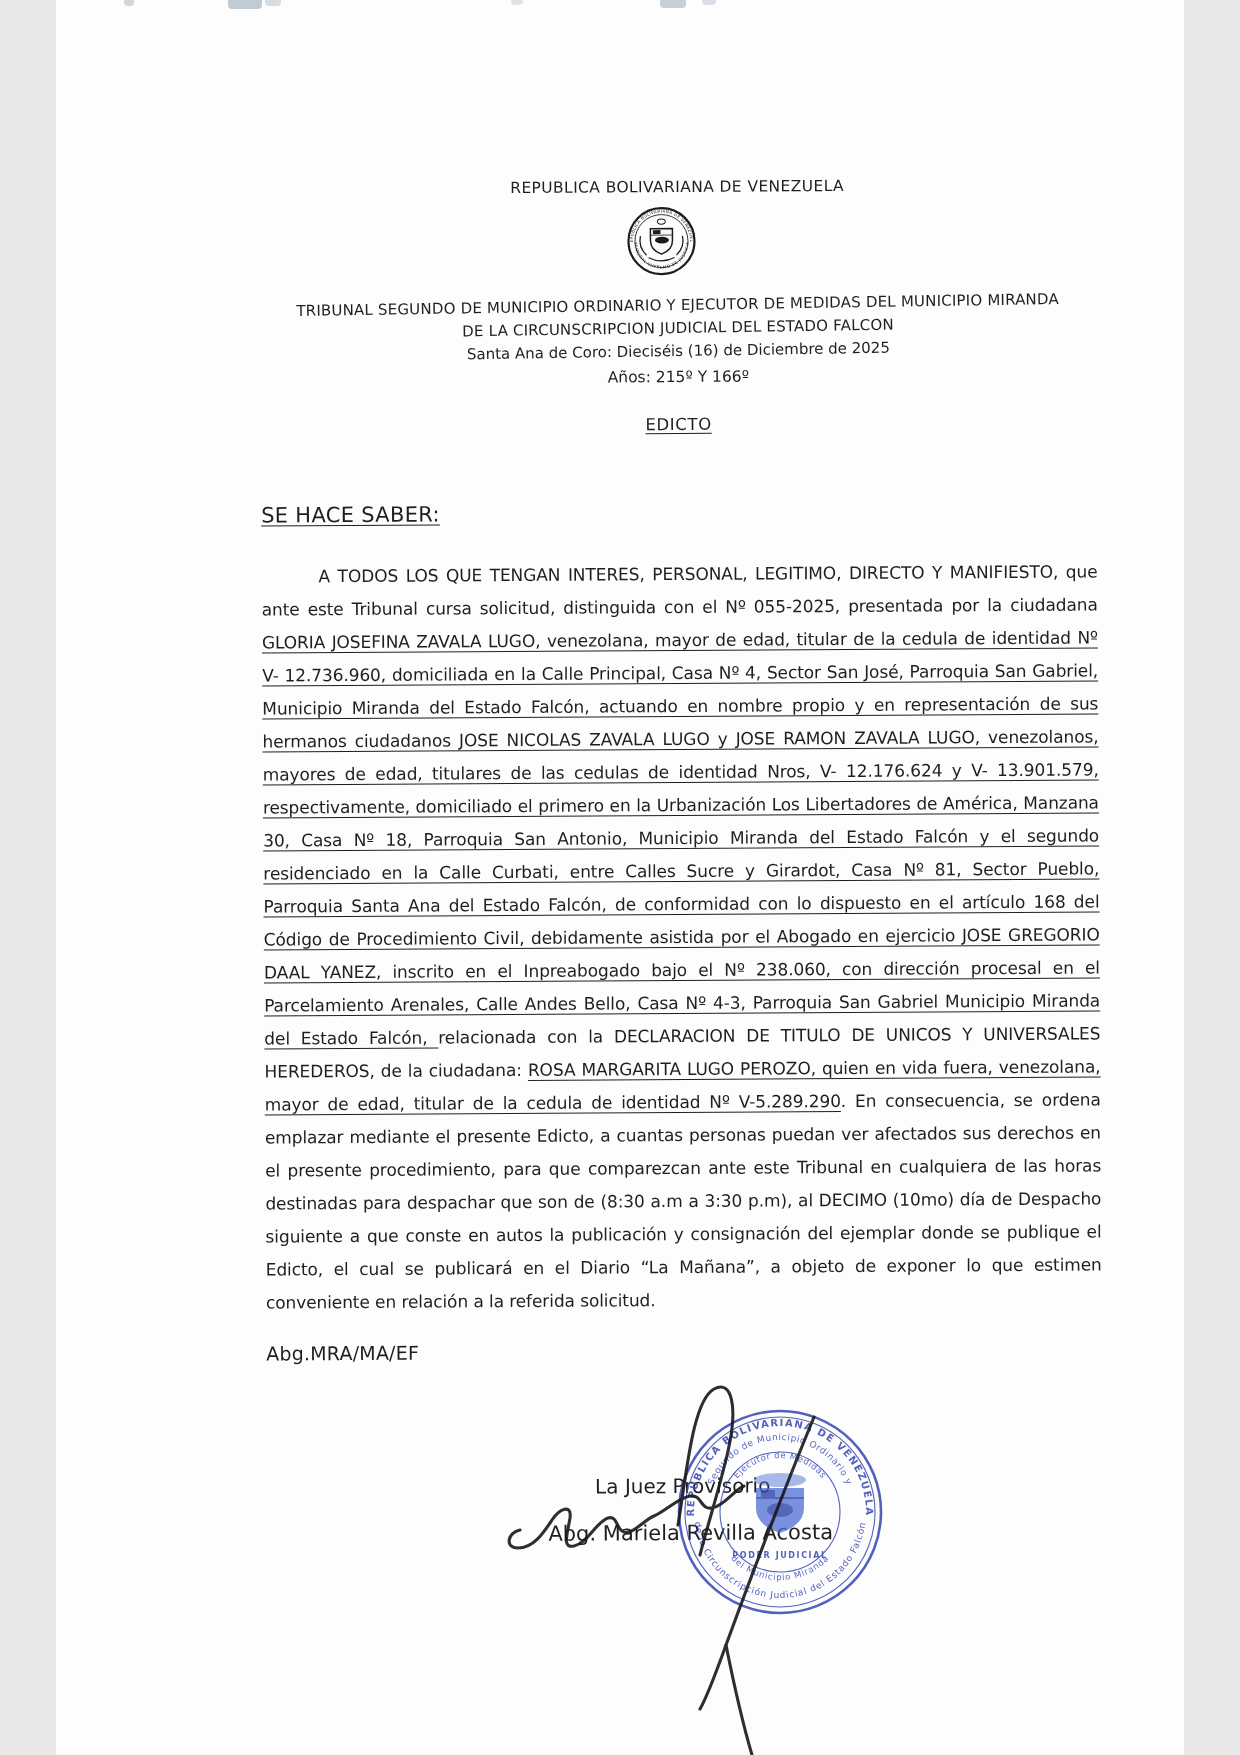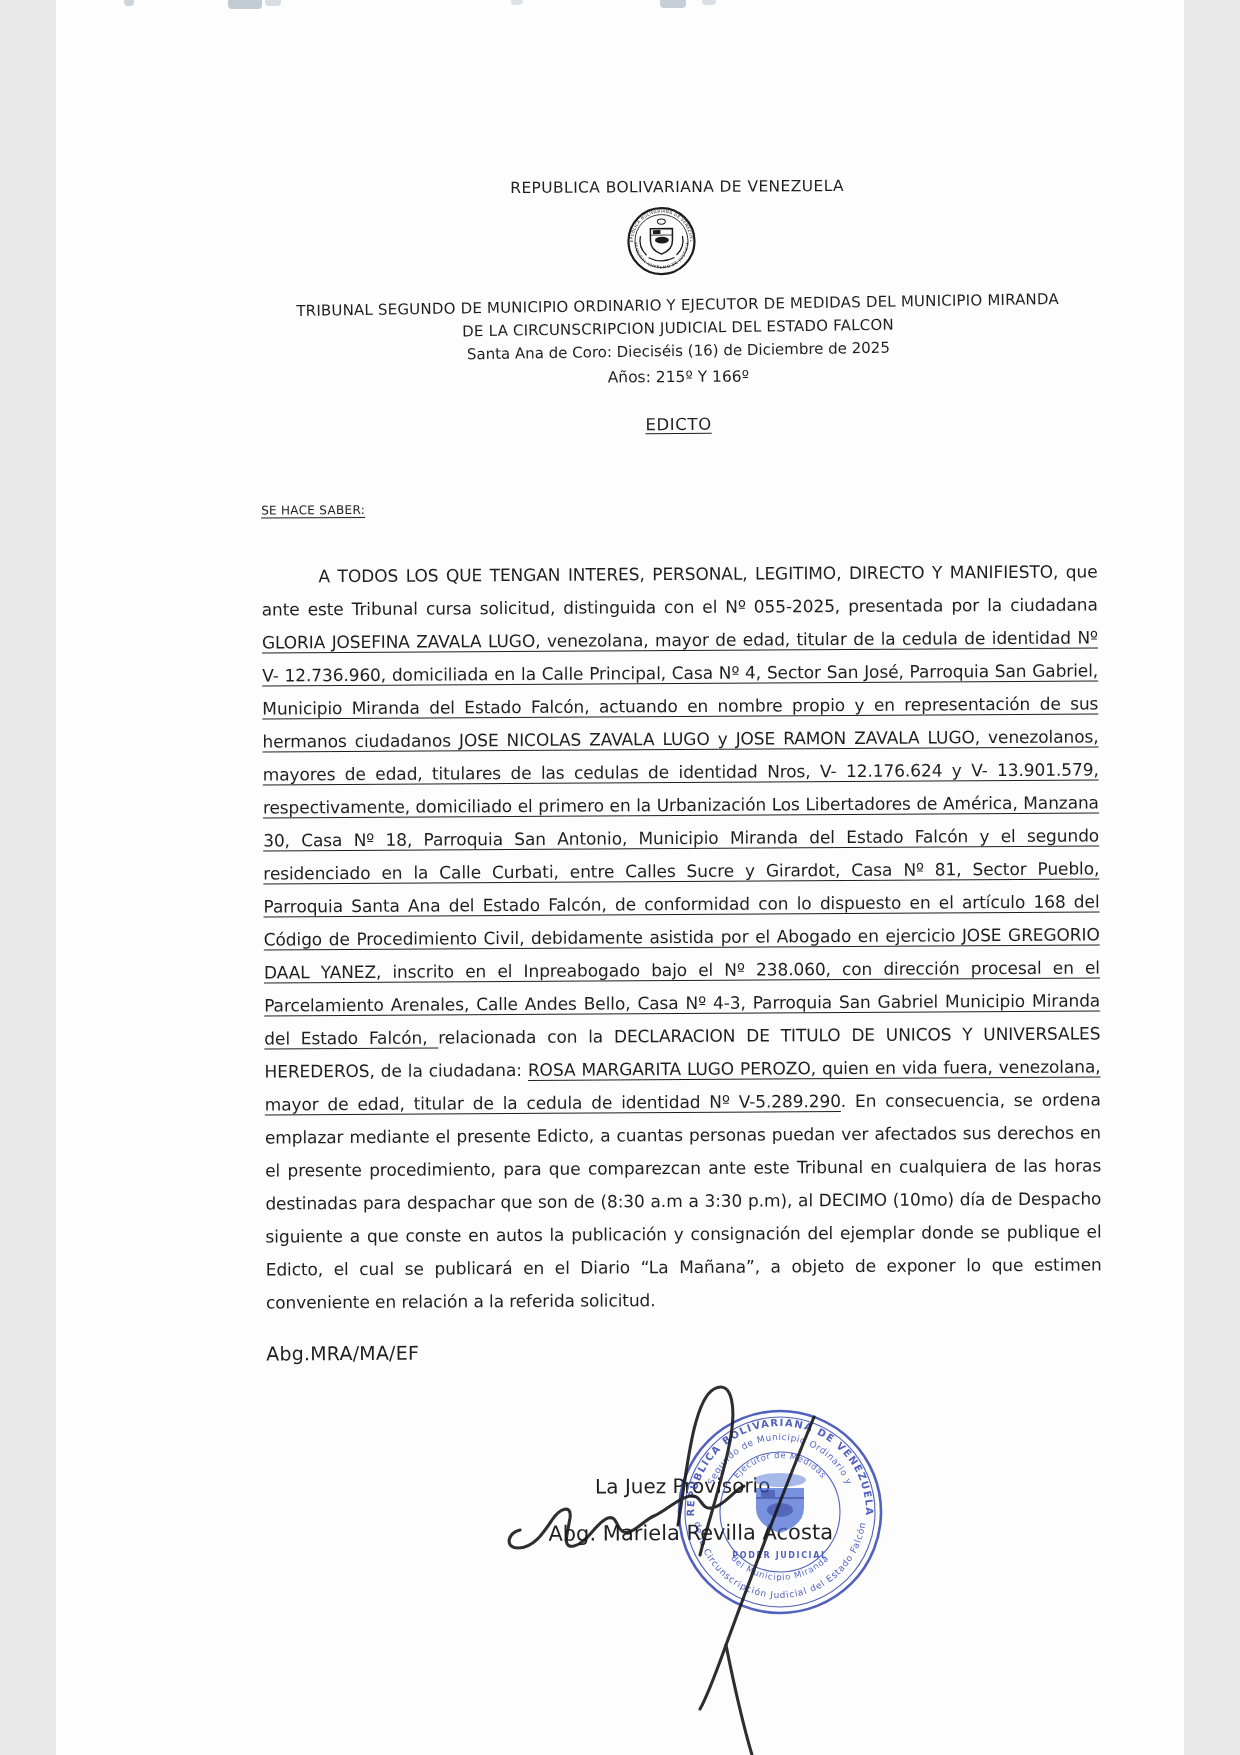--- a/index.html
+++ b/index.html
@@ -17,21 +17,21 @@
   .ctr{position:absolute;width:100%;text-align:center;}
   .republic{top:178px;font-size:15.5px;letter-spacing:.4px;}
   .seal-wrap{position:absolute;top:203px;left:50%;transform:translateX(-50%) translateX(-16px);}
   .tribunal{top:294px;transform:rotate(-0.55deg);}
   .trib-l1{font-size:15px;line-height:23px;white-space:nowrap;letter-spacing:.2px;}
   .trib-l2{font-size:15px;line-height:23px;letter-spacing:.2px;}
   .trib-l3{font-size:15px;line-height:22px;}
   .years{top:368px;font-size:15.5px;}
   .edicto{top:415px;font-size:16.5px;letter-spacing:.6px;
           text-decoration:underline;text-underline-offset:3px;text-decoration-thickness:1.4px;}
-  .salutation{position:absolute;top:501px;left:0;font-size:12px;letter-spacing:.3px;
+  .salutation{position:absolute;top:501px;left:0;font-size:21px;letter-spacing:.3px;
           text-decoration:underline;text-underline-offset:3px;text-decoration-thickness:1.4px;}
 
   .body-par{
     position:absolute;top:541px;left:0;width:836px;
     font-size:17px;line-height:33px;letter-spacing:-0.1px;
     text-align:justify;text-indent:57px;
   }
   .u{text-decoration:underline;text-underline-offset:4px;text-decoration-thickness:1.4px;}
   .ref{position:absolute;top:1340px;left:0;font-size:19px;letter-spacing:.2px;}
 

